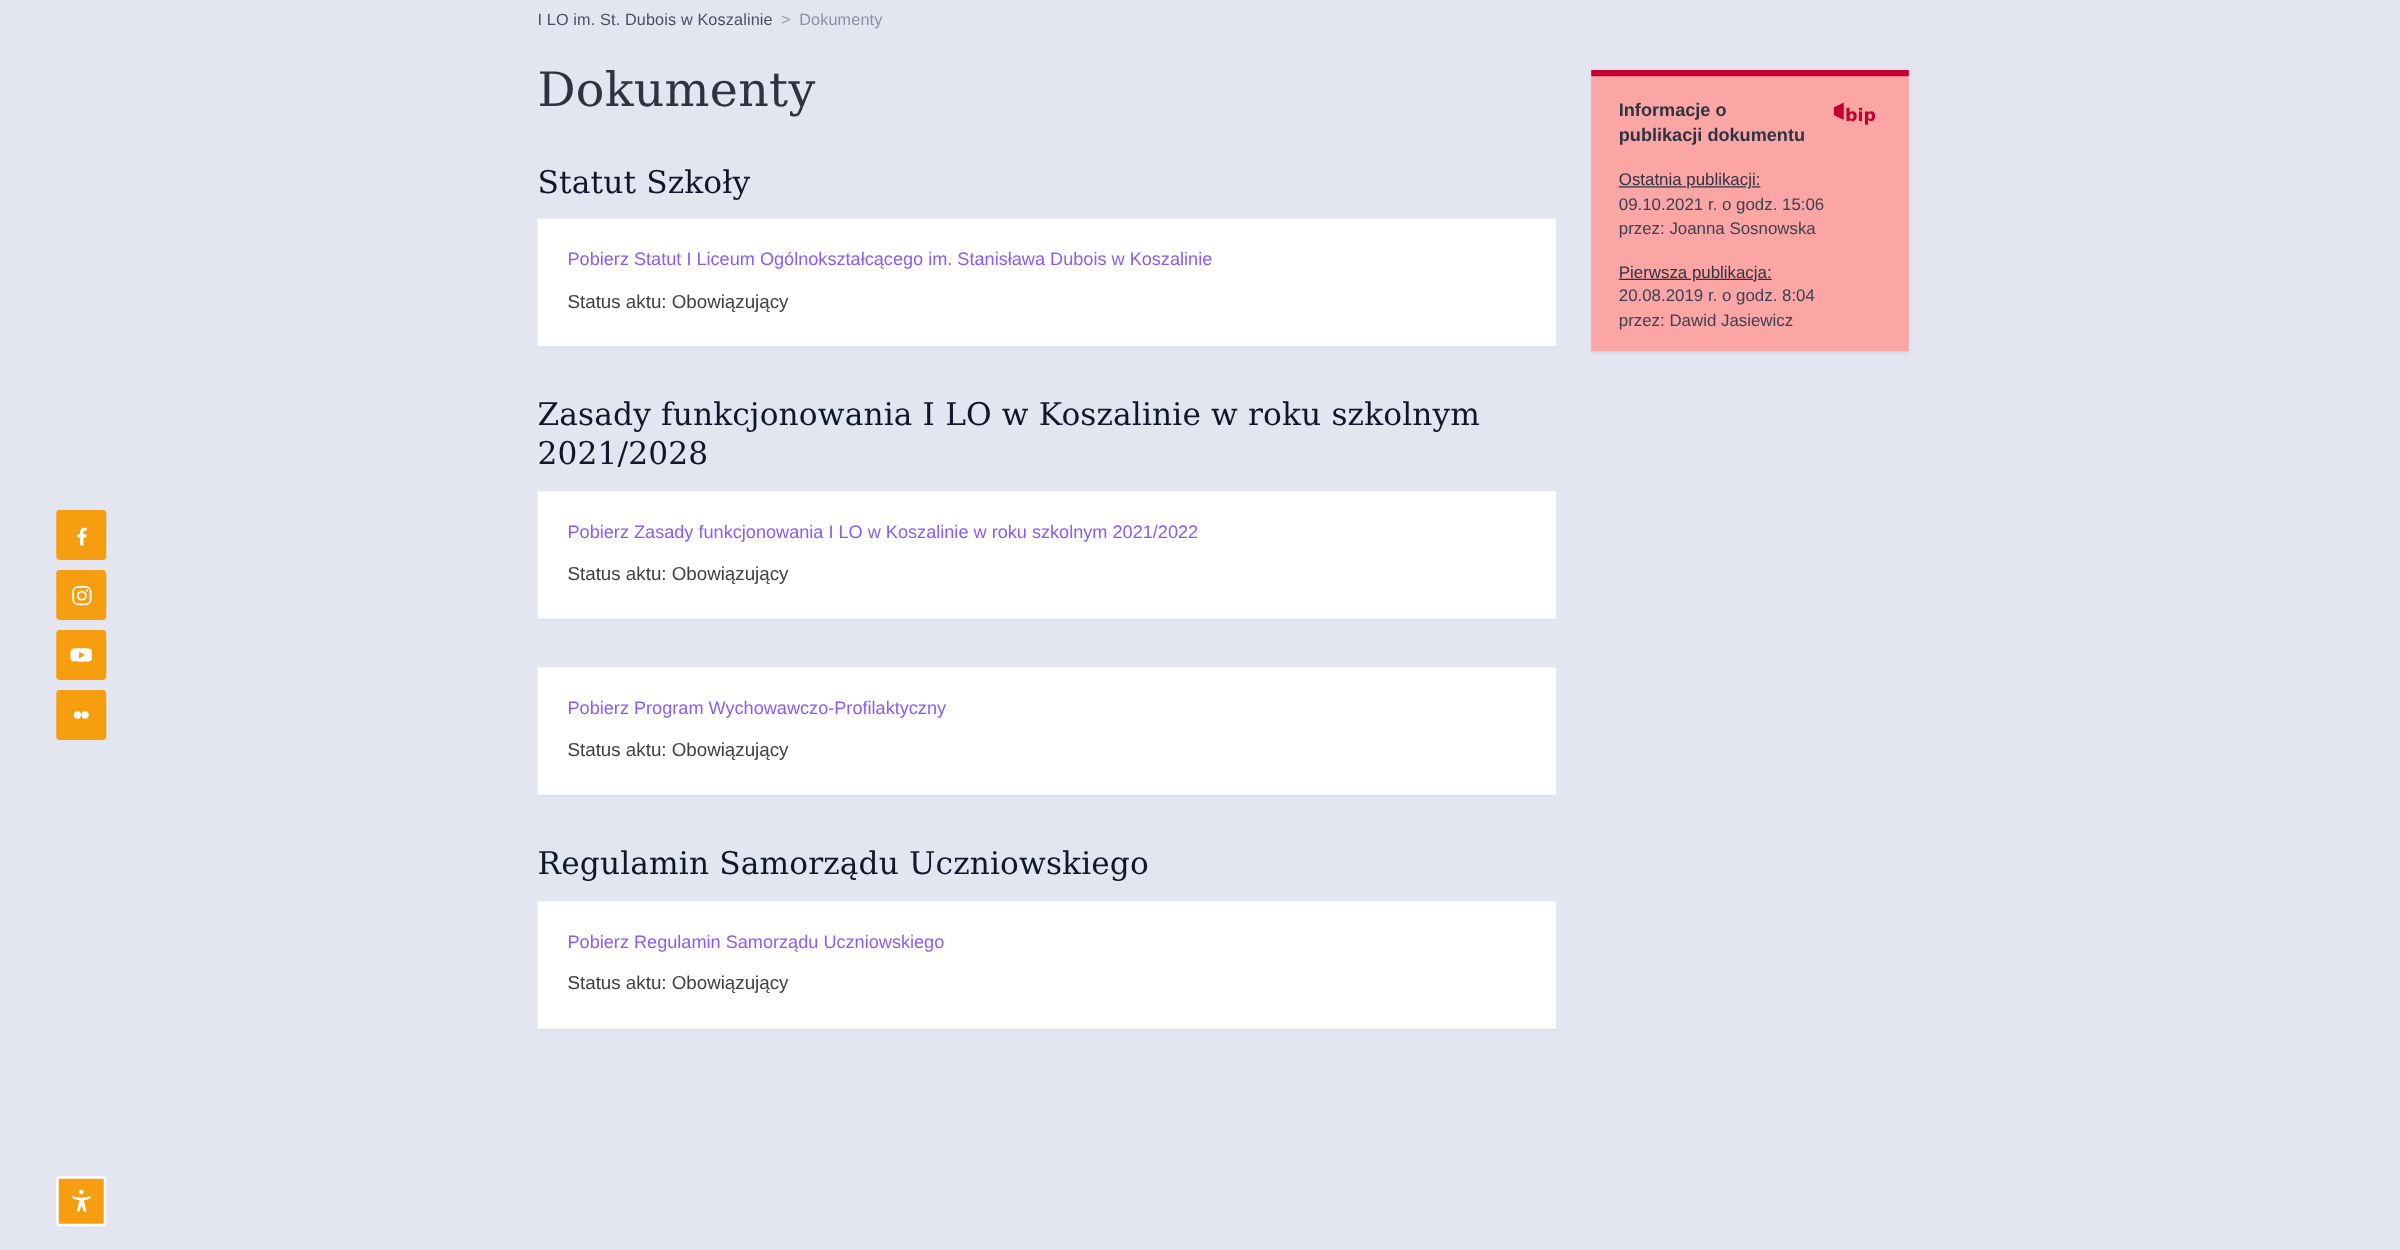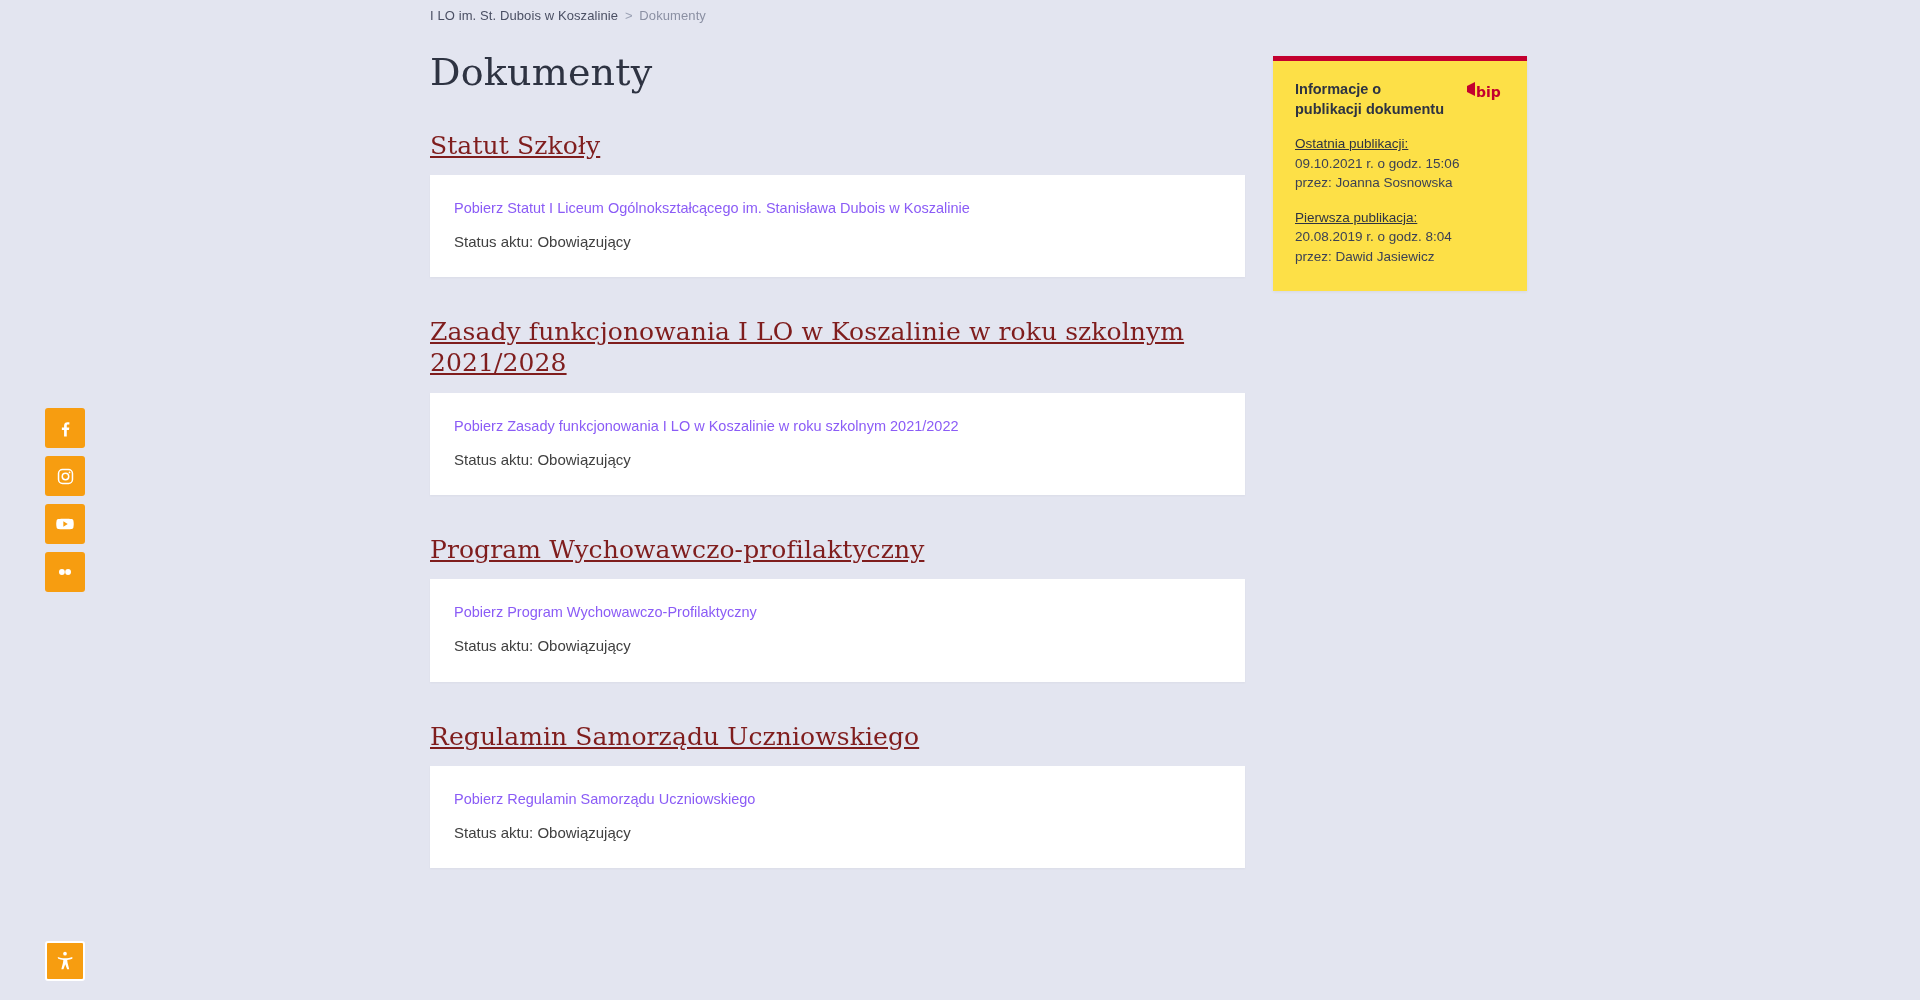--- a/index.html
+++ b/index.html
@@ -89,24 +89,23 @@
     line-height: 1.2;
     color: #2e3342;
     margin: 0 0 34px 0;
     letter-spacing: 0.2px;
   }
   h2.doc-heading {
     font-family: "DejaVu Serif", serif;
     font-weight: 400;
     font-size: 25px;
     line-height: 1.25;
-    color: #7f1d1d;
+    color: #0f172a;
     margin: 0 0 14px 0;
     letter-spacing: 0.1px;
-    text-decoration: underline;
   }
   .doc-card {
     background: #ffffff;
     width: 815px;
     padding: 24px 24px 26px 24px;
     margin: 0 0 39px 0;
     box-shadow: 0 1px 2px rgba(0,0,0,0.04);
   }
   .doc-link {
     display: inline-block;
@@ -122,23 +121,23 @@
     color: #404040;
     line-height: 1.3;
   }
 
   
   .info-box {
     position: absolute;
     left: 1248px;
     top: 56px;
     width: 254px;
-    background: #fde047;
+    background: #fca5a5;
     border-top: 5px solid #c3002f;
-    padding: 19px 22px 24px 22px;
+    padding: 19px 22px 14px 22px;
     box-shadow: 0 1px 3px rgba(0,0,0,0.06);
   }
   .info-box-head {
     display: flex;
     justify-content: space-between;
     align-items: flex-start;
     gap: 8px;
   }
   .info-box-title {
     font-size: 14.5px;
@@ -247,21 +246,20 @@
       <a class="doc-link" href="#">Pobierz Statut I Liceum Ogólnokształcącego im. Stanisława Dubois w Koszalinie</a>
       <div class="doc-status">Status aktu: Obowiązujący</div>
     </div>
 
     <h2 class="doc-heading">Zasady funkcjonowania I LO w Koszalinie w roku szkolnym 2021/2028</h2>
     <div class="doc-card">
       <a class="doc-link" href="#">Pobierz Zasady funkcjonowania I LO w Koszalinie w roku szkolnym 2021/2022</a>
       <div class="doc-status">Status aktu: Obowiązujący</div>
     </div>
 
-    <h2 class="doc-heading">Program Wychowawczo-profilaktyczny</h2>
     <div class="doc-card">
       <a class="doc-link" href="#">Pobierz Program Wychowawczo-Profilaktyczny</a>
       <div class="doc-status">Status aktu: Obowiązujący</div>
     </div>
 
     <h2 class="doc-heading">Regulamin Samorządu Uczniowskiego</h2>
     <div class="doc-card">
       <a class="doc-link" href="#">Pobierz Regulamin Samorządu Uczniowskiego</a>
       <div class="doc-status">Status aktu: Obowiązujący</div>
     </div>

